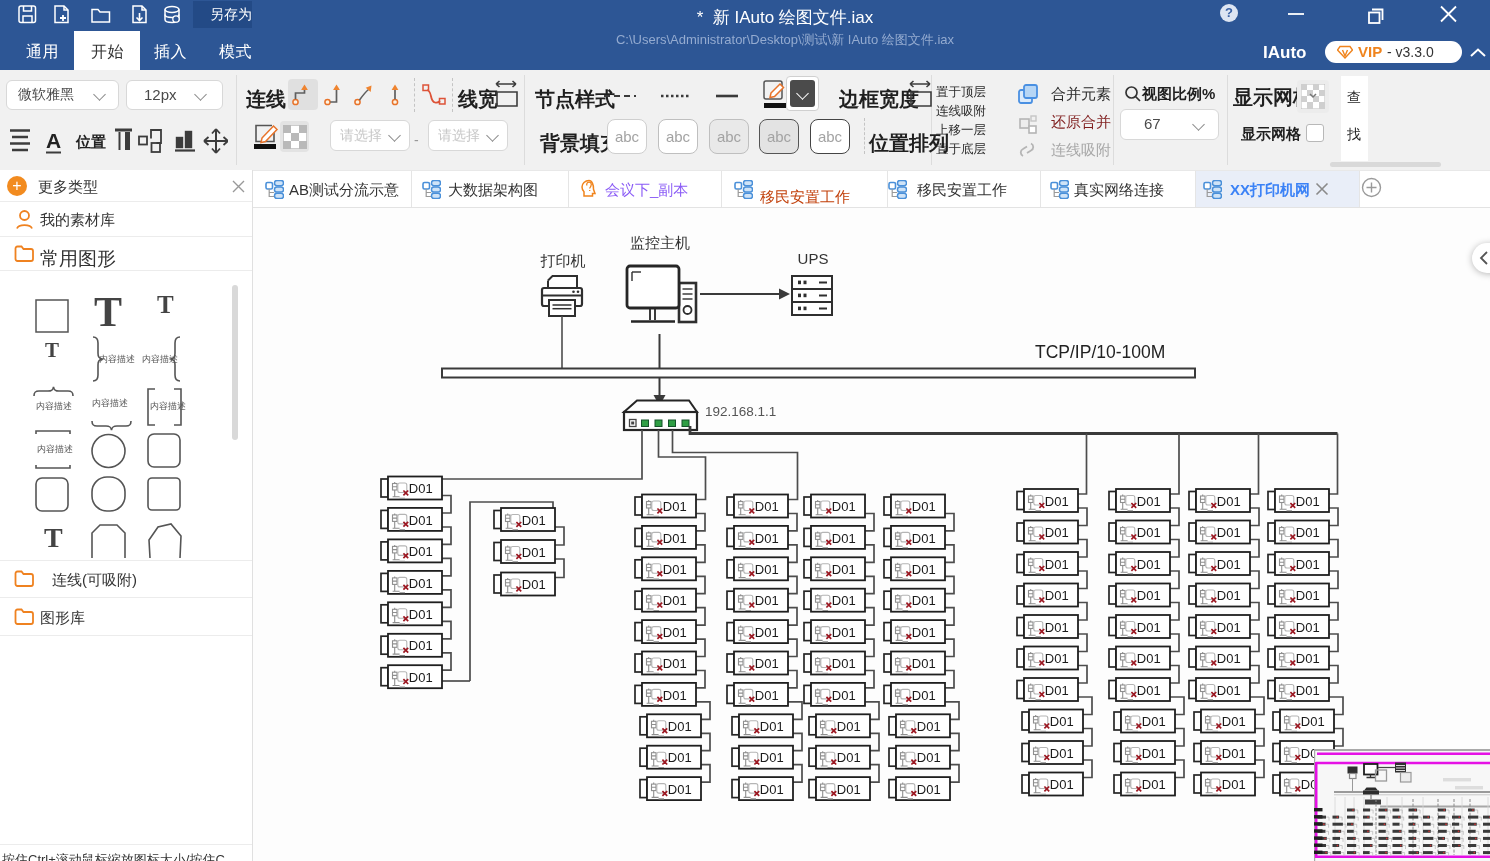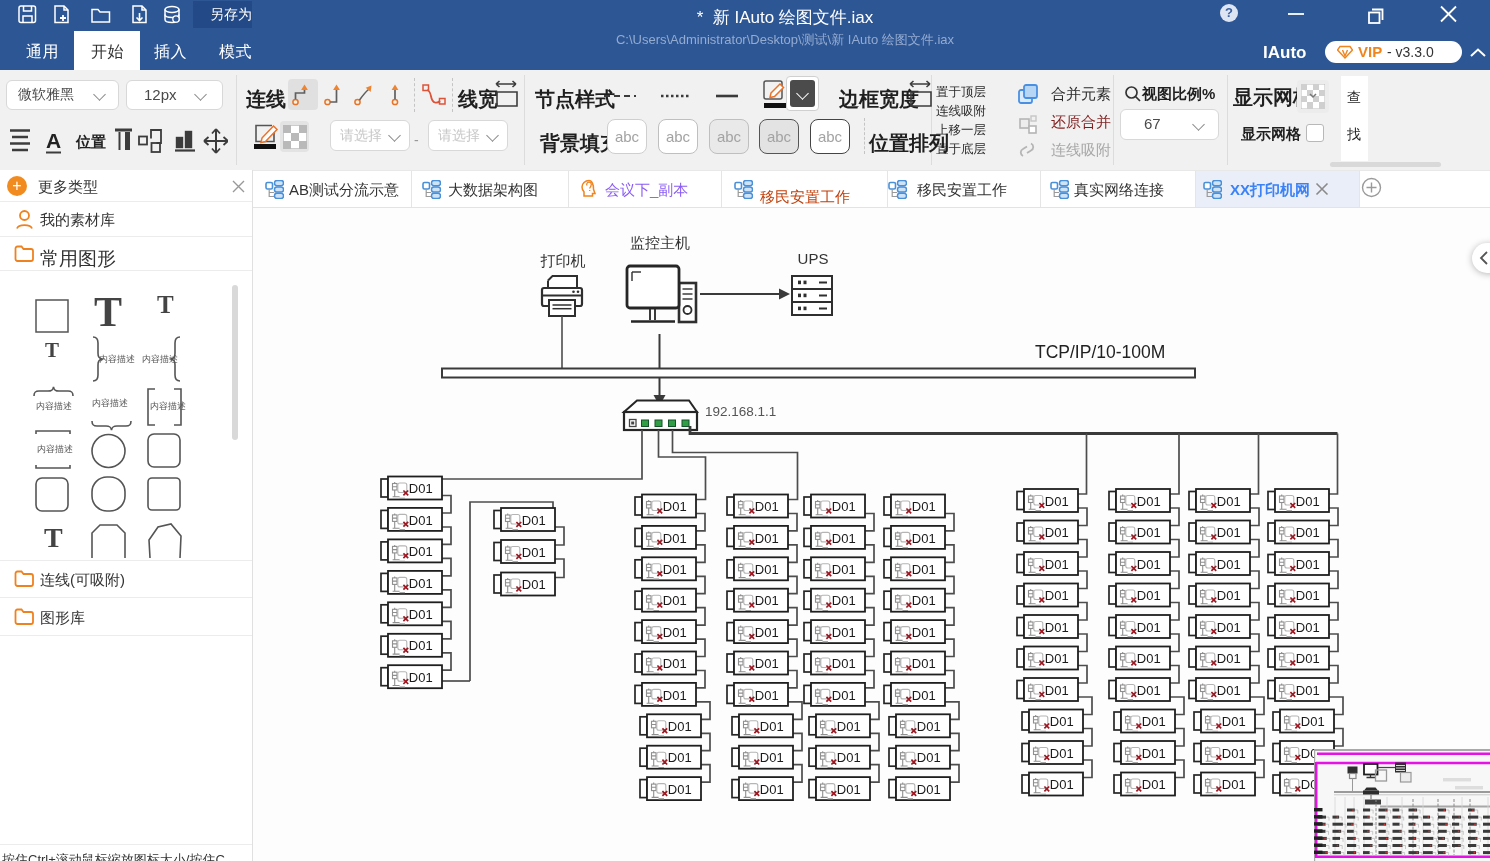--- a/index.html
+++ b/index.html
@@ -296,21 +296,21 @@
 <div class="abs" style="left:40px;top:211px;font-size:15px;color:#333">我的素材库</div>
 <div class="abs" style="left:0;top:237px;width:252px;height:34px;border-bottom:1px solid #ececec"></div>
 <svg class="abs" style="left:14px;top:245px" width="20" height="17" viewBox="0 0 20 17" fill="none" stroke="#ef8220" stroke-width="1.8">
     <path d="M1.5 3.5c0-1 .7-2 2-2h4l2 2.5h7.5c1 0 2 .8 2 2v8c0 1-.8 2-2 2h-13.5c-1.3 0-2-.9-2-2z"></path>
   </svg>
 <div class="abs" style="left:40px;top:246px;font-size:19px;color:#333">常用图形</div>
 <div class="abs" style="left:0;top:560px;width:252px;height:38px;border-bottom:1px solid #ececec;border-top:1px solid #ececec"></div>
 <svg class="abs" style="left:14px;top:570px" width="20" height="17" viewBox="0 0 20 17" fill="none" stroke="#ef8220" stroke-width="1.8">
     <path d="M1.5 3.5c0-1 .7-2 2-2h4l2 2.5h7.5c1 0 2 .8 2 2v8c0 1-.8 2-2 2h-13.5c-1.3 0-2-.9-2-2z"></path>
   </svg>
-<div class="abs" style="left:40px;top:571px;font-size:15px;color:#333">连线(可吸附)</div>
+<div class="abs" style="left:52px;top:571px;font-size:15px;color:#333">连线(可吸附)</div>
 <div class="abs" style="left:0;top:598px;width:252px;height:38px;border-bottom:1px solid #ececec"></div>
 <svg class="abs" style="left:14px;top:608px" width="20" height="17" viewBox="0 0 20 17" fill="none" stroke="#ef8220" stroke-width="1.8">
     <path d="M1.5 3.5c0-1 .7-2 2-2h4l2 2.5h7.5c1 0 2 .8 2 2v8c0 1-.8 2-2 2h-13.5c-1.3 0-2-.9-2-2z"></path>
   </svg>
 <div class="abs" style="left:40px;top:609px;font-size:15px;color:#333">图形库</div>
 <div class="abs" style="left:0;top:844px;width:252px;height:17px;border-top:1px solid #ececec"></div>
 <div class="abs" style="left:2px;top:851px;font-size:13px;color:#333;white-space:nowrap;width:250px;overflow:hidden">按住Ctrl+滚动鼠标缩放图标大小/按住C</div>
 <svg class="abs" style="left:0;top:271px" width="252" height="289" viewBox="0 0 252 289" fill="none" stroke="#555" stroke-width="1.5">
 <rect x="36" y="29" width="32" height="32"></rect>
 <text x="94" y="55" font-family="Liberation Serif" font-size="42" font-weight="bold" fill="#444" stroke="none">T</text>

